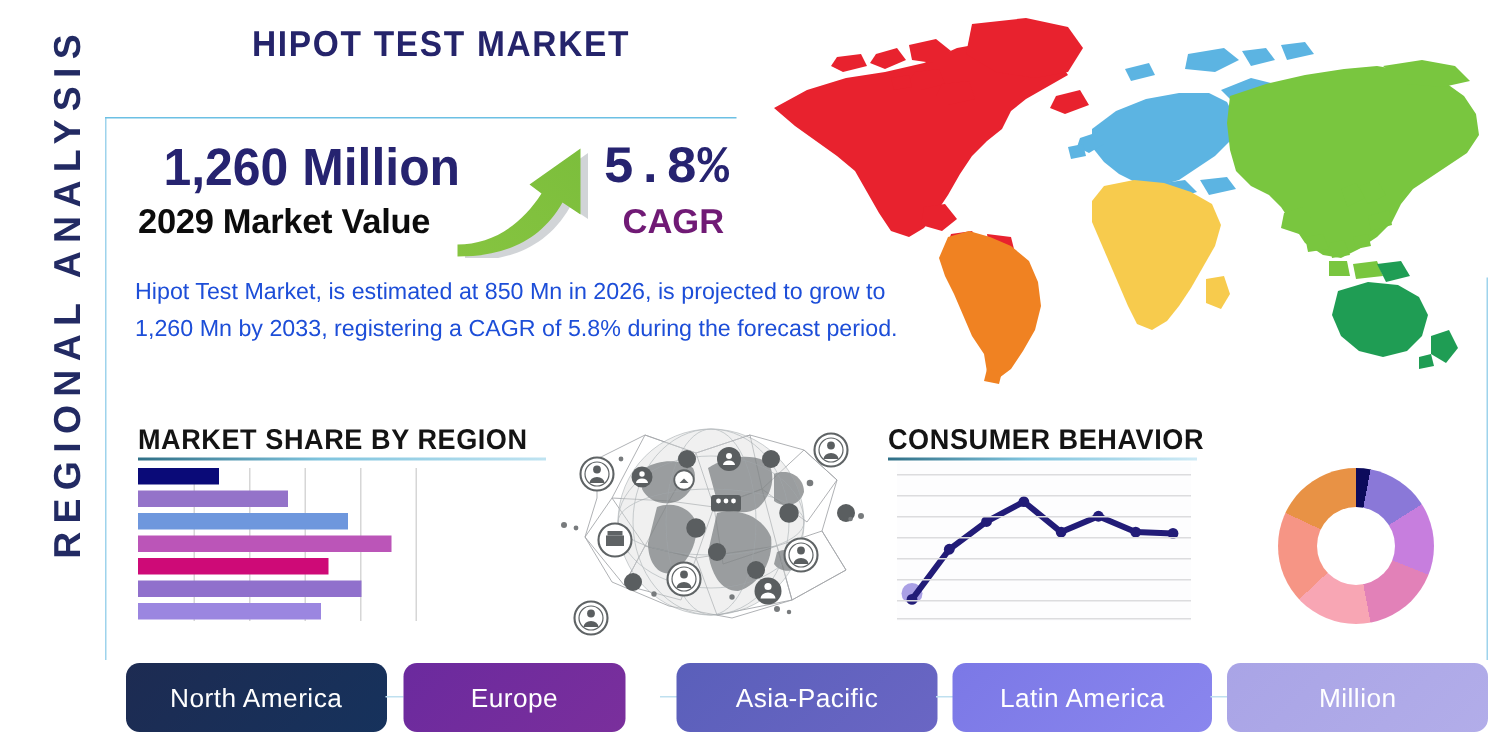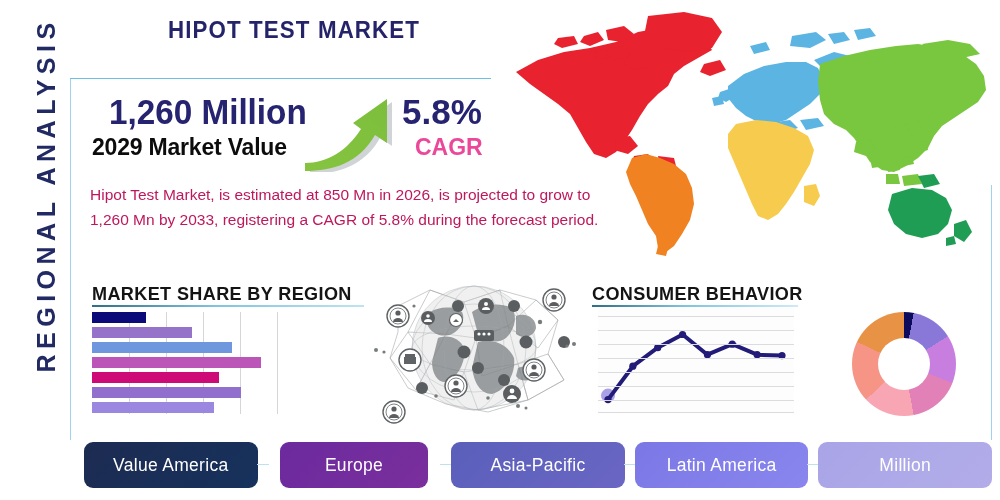--- a/index.html
+++ b/index.html
@@ -42,33 +42,33 @@
     font-weight:bold;font-size:35px;color:#262370;white-space:nowrap;
     transform:scaleX(.95);transform-origin:left center;
   }
   .big-value-sub{
     position:absolute;left:8px;top:42px;
     font-weight:bold;font-size:23px;color:#0c0c0c;white-space:nowrap;
     letter-spacing:-.2px;
   }
   .cagr-value{
     position:absolute;left:318px;top:0px;
-    font-family:Liberation Sans, sans-serif;
+    font-family:Liberation Mono, monospace;
     font-weight:bold;font-size:35px;color:#262370;white-space:nowrap;
   }
   .cagr-sub{
     position:absolute;left:331px;top:42px;
-    font-weight:bold;font-size:23px;color:#ec4899;white-space:nowrap;
+    font-weight:bold;font-size:23px;color:#701a75;white-space:nowrap;
   }
   .arrow-wrap{position:absolute;left:215px;top:-4px;width:110px;height:84px;}
 
   
   .desc{
     position:absolute;left:90px;top:182px;width:510px;
-    font-size:15.5px;line-height:25px;color:#be185d;
+    font-size:15.5px;line-height:25px;color:#1d4ed8;
   }
 
   
   .worldmap{position:absolute;left:498px;top:8px;width:496px;height:250px;}
 
   
   .sec-head{
     position:absolute;
     font-family:"Liberation Sans Narrow","Liberation Sans",sans-serif;
     font-weight:bold;font-size:19px;letter-spacing:.4px;color:#141414;
@@ -415,24 +415,24 @@
       </svg>
   </div>
 
   <div class="donut-wrap">
     <div class="donut" id="donut-ring" style="background: conic-gradient(rgb(12, 11, 92) 0deg, rgb(12, 11, 92) 10.8deg, rgb(138, 120, 216) 10.8deg, rgb(138, 120, 216) 57.6deg, rgb(199, 126, 222) 57.6deg, rgb(199, 126, 222) 111.6deg, rgb(226, 129, 184) 111.6deg, rgb(226, 129, 184) 169.2deg, rgb(248, 166, 180) 169.2deg, rgb(248, 166, 180) 226.8deg, rgb(246, 149, 133) 226.8deg, rgb(246, 149, 133) 295.2deg, rgb(232, 146, 69) 295.2deg, rgb(232, 146, 69) 360deg);"></div>
     <div class="donut-hole"></div>
   </div>
 
   <div class="pills" id="pills">
       <div class="pill" style="left: 0px; width: 173.6px; background: linear-gradient(135deg, rgb(29, 43, 82), rgb(22, 50, 92));">
-        <span>Value America</span>
+        <span>North America</span>
       </div>
       <div class="pill-connect" style="left: 172.6px; width: 12px;"></div>
-      <div class="pill" style="left: 196px; width: 148px; background: linear-gradient(135deg, rgb(107, 42, 158), rgb(122, 47, 156));">
+      <div class="pill" style="left: 185px; width: 148px; background: linear-gradient(135deg, rgb(107, 42, 158), rgb(122, 47, 156));">
         <span>Europe</span>
       </div>
       <div class="pill-connect" style="left: 356.2px; width: 12px;"></div>
       <div class="pill" style="left: 367.2px; width: 173.6px; background: linear-gradient(135deg, rgb(90, 95, 186), rgb(106, 102, 196));">
         <span>Asia-Pacific</span>
       </div>
       <div class="pill-connect" style="left: 539.8px; width: 12px;"></div>
       <div class="pill" style="left: 550.8px; width: 173.6px; background: linear-gradient(135deg, rgb(123, 120, 230), rgb(138, 134, 238));">
         <span>Latin America</span>
       </div>

